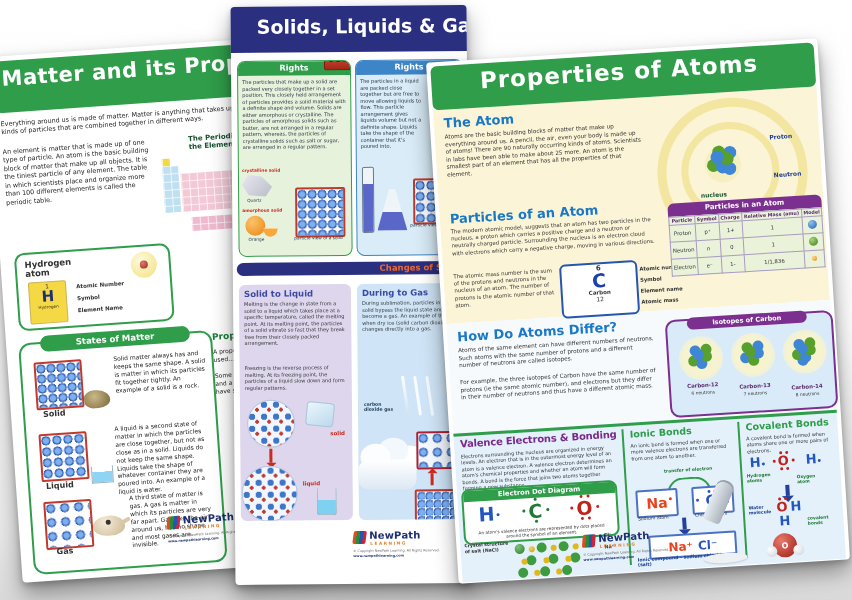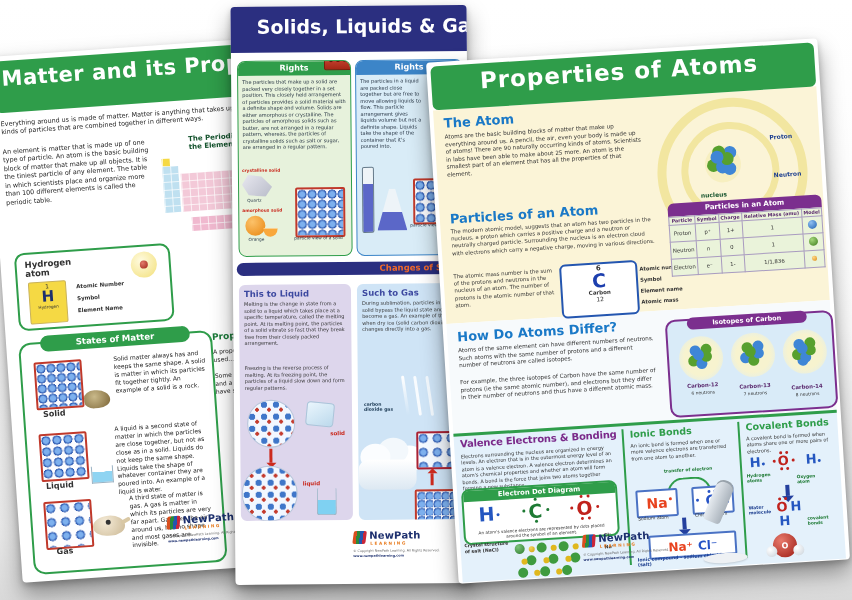--- a/index.html
+++ b/index.html
@@ -184,34 +184,34 @@
       <div class="abs" style="left:20px;top:128px;width:30px;height:42px;clip-path:polygon(40% 0,60% 0,100% 100%,0 100%);background:linear-gradient(#eef4f8 55%,#5b67c8 56%);"></div>
       <div class="abs cube" style="left:56px;top:118px;width:42px;height:42px;background-size:11px 11px;"></div>
       <div class="abs minicap" style="left:52px;top:163px;width:52px;">particle view of a liquid</div>
     </div>
 
     <div class="abs" style="left:4px;top:256px;width:228px;height:13px;background:#2b2f80;border-radius:7px;overflow:hidden;">
       <div class="abs nowrap" style="right:3px;top:1px;font-size:8.5px;font-weight:bold;color:#f2692a;">Changes of State</div>
     </div>
 
     <div class="abs panel" style="left:6px;top:278px;width:112px;height:236px;background:#ddd6ec;">
-      <div class="abs hd2" style="left:5px;top:4px;">This to Liquid</div>
+      <div class="abs hd2" style="left:5px;top:4px;">Solid to Liquid</div>
       <div class="abs tx" style="left:5px;top:16px;width:102px;">Melting is the change in state from a solid to a liquid which takes place at a specific temperature, called the melting point. At its melting point, the particles of a solid vibrate so fast that they break free from their closely packed arrangement.</div>
       <div class="abs tx" style="left:5px;top:80px;width:102px;">Freezing is the reverse process of melting. At its freezing point, the particles of a liquid slow down and form regular patterns.</div>
       <div class="abs molcirc" style="left:8px;top:116px;width:46px;height:46px;"></div>
       <div class="abs" style="left:66px;top:118px;width:26px;height:22px;background:linear-gradient(145deg,#eaf6fd,#bcd9ec);border:1px solid #a9c6da;border-radius:4px;transform:rotate(6deg);"></div>
       <div class="abs redlabel" style="left:90px;top:146px;">solid</div>
       <div class="abs reddown" style="left:29px;top:164px;height:14px;"></div>
       <div class="abs molcirc" style="left:2px;top:182px;width:54px;height:54px;"></div>
       <div class="abs redlabel" style="left:62px;top:196px;">liquid</div>
       <div class="abs" style="left:76px;top:204px;width:18px;height:26px;border:1.5px solid #9ab6c6;border-top:none;border-radius:0 0 3px 3px;background:linear-gradient(transparent 45%,#7fd1f2 46%);"></div>
     </div>
 
     <div class="abs panel" style="left:124px;top:278px;width:106px;height:236px;background:#cfe4f6;">
-      <div class="abs hd2" style="left:5px;top:4px;">Such to Gas</div>
+      <div class="abs hd2" style="left:5px;top:4px;">During to Gas</div>
       <div class="abs tx" style="left:5px;top:16px;width:96px;">During sublimation, particles in a solid bypass the liquid state and become a gas. An example of this is when dry ice (solid carbon dioxide) changes directly into a gas.</div>
       <div class="abs" style="left:6px;top:118px;width:34px;font-size:4.5px;font-weight:bold;color:#23405a;">carbon dioxide gas</div>
       <div class="abs" style="left:46px;top:92px;width:2.5px;height:40px;background:linear-gradient(#fff,rgba(255,255,255,0));border-radius:2px;transform:rotate(-8deg);box-shadow:12px 2px 0 rgba(255,255,255,.85),24px 4px 0 rgba(255,255,255,.7);"></div>
       <div class="abs" style="left:0px;top:150px;width:60px;height:60px;">
         <div class="abs" style="left:2px;top:10px;width:30px;height:26px;border-radius:50%;background:#fbfdff;box-shadow:18px -6px 0 #f3f8fc,34px 2px 0 #fff;"></div>
         <div class="abs" style="left:0;top:26px;width:58px;height:30px;border-radius:10px;background:linear-gradient(#ffffff,#dce8f2);"></div>
       </div>
       <div class="abs cube sparse" style="left:58px;top:148px;width:34px;height:34px;border-color:#a23;background-color:#f4f9ff;"></div>
       <div class="abs redup" style="left:72px;top:190px;height:12px;"></div>
       <div class="abs cube" style="left:56px;top:206px;width:38px;height:38px;background-size:8px 8px;"></div>

